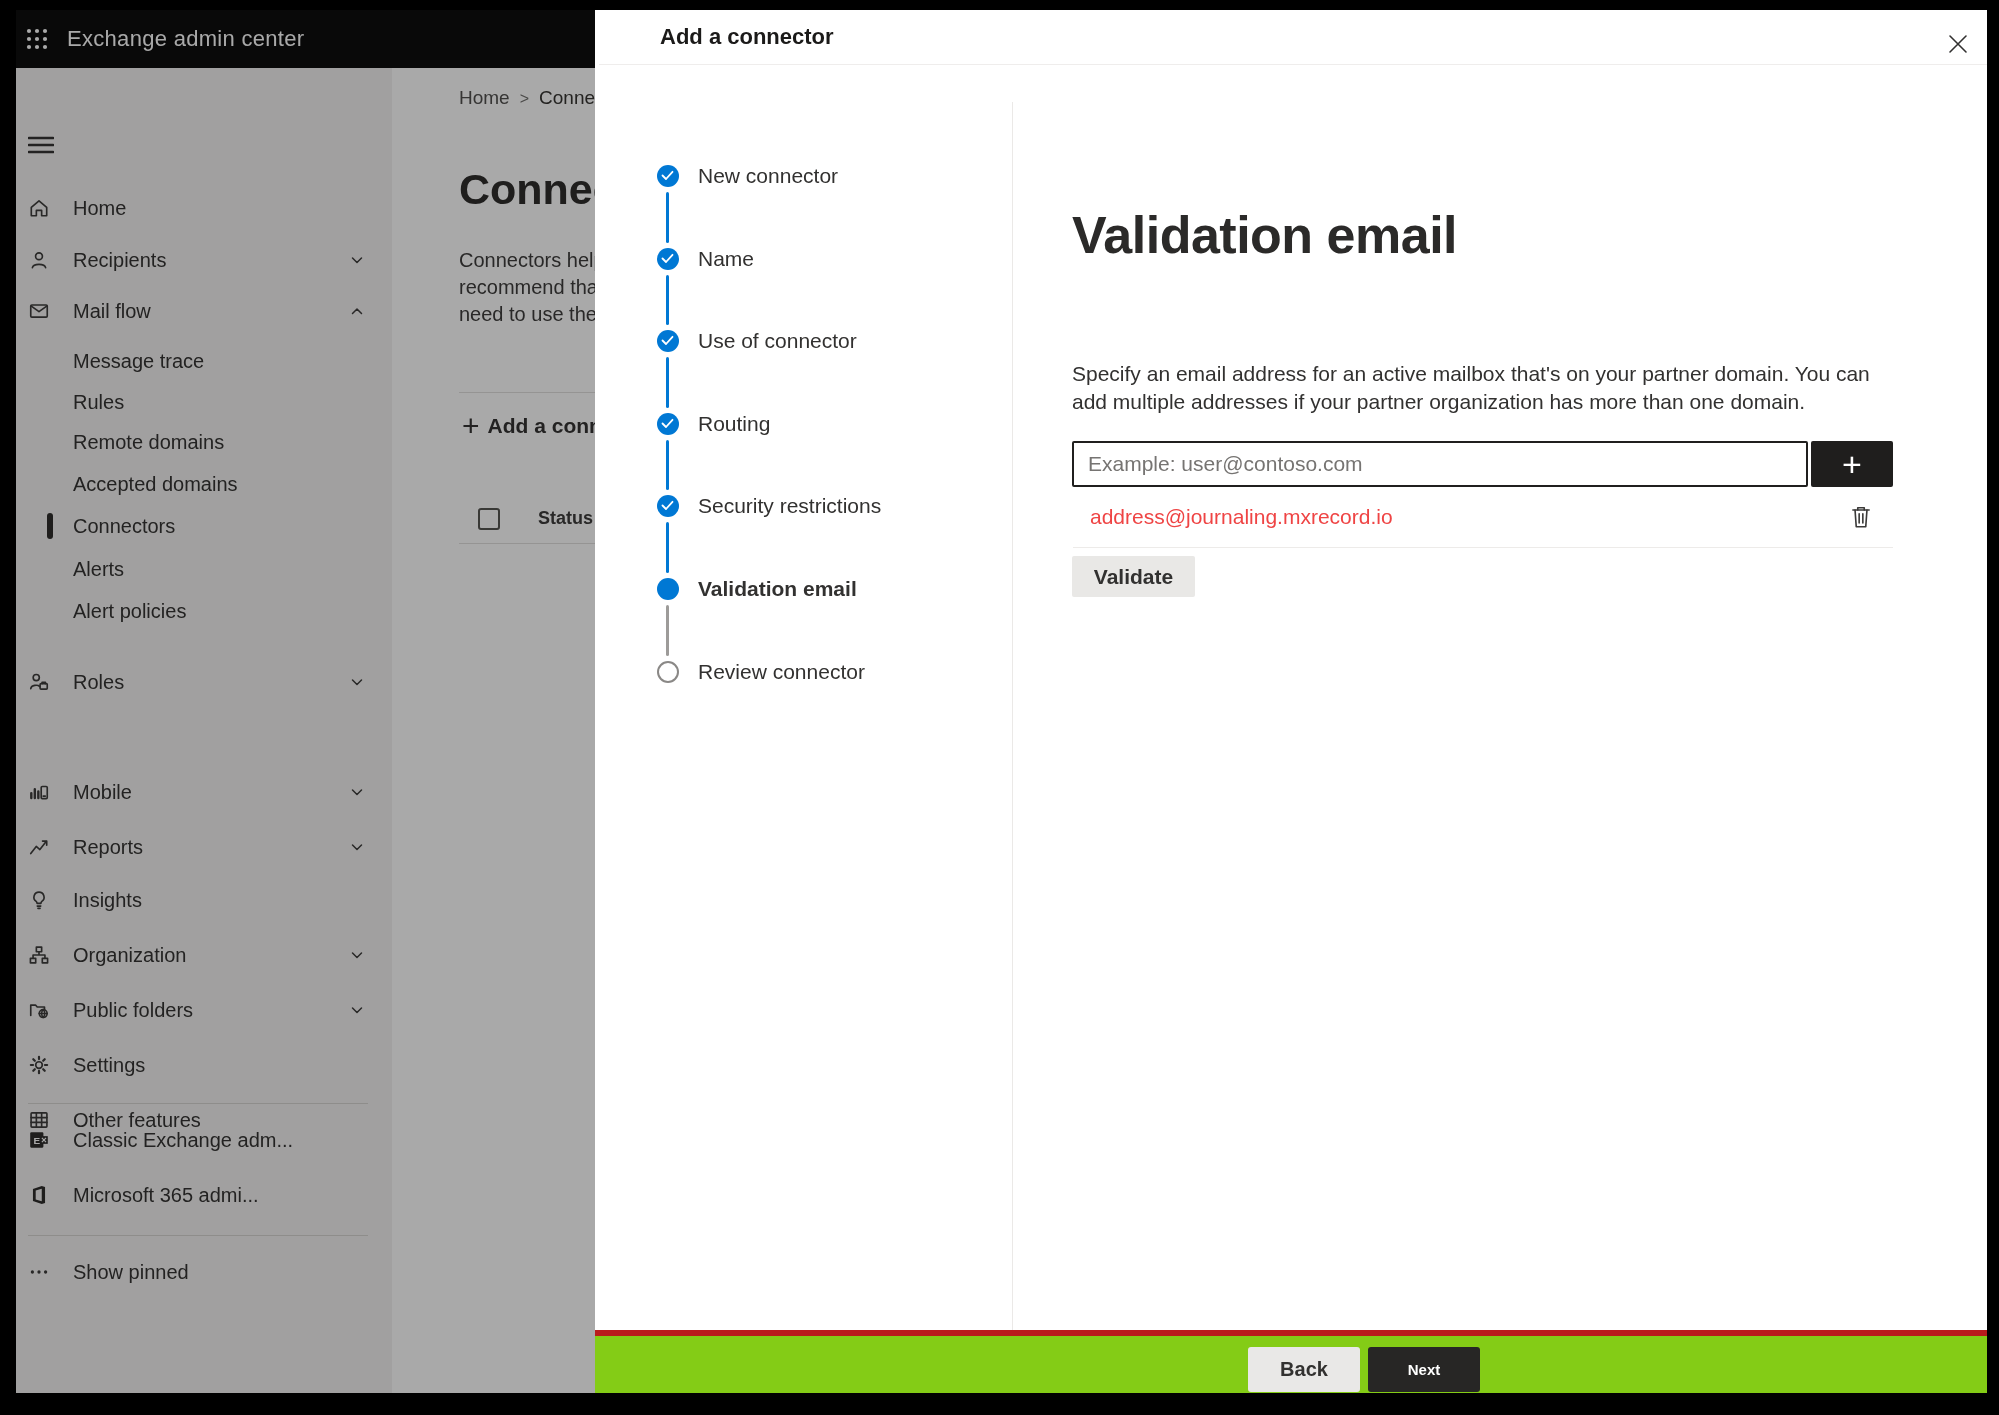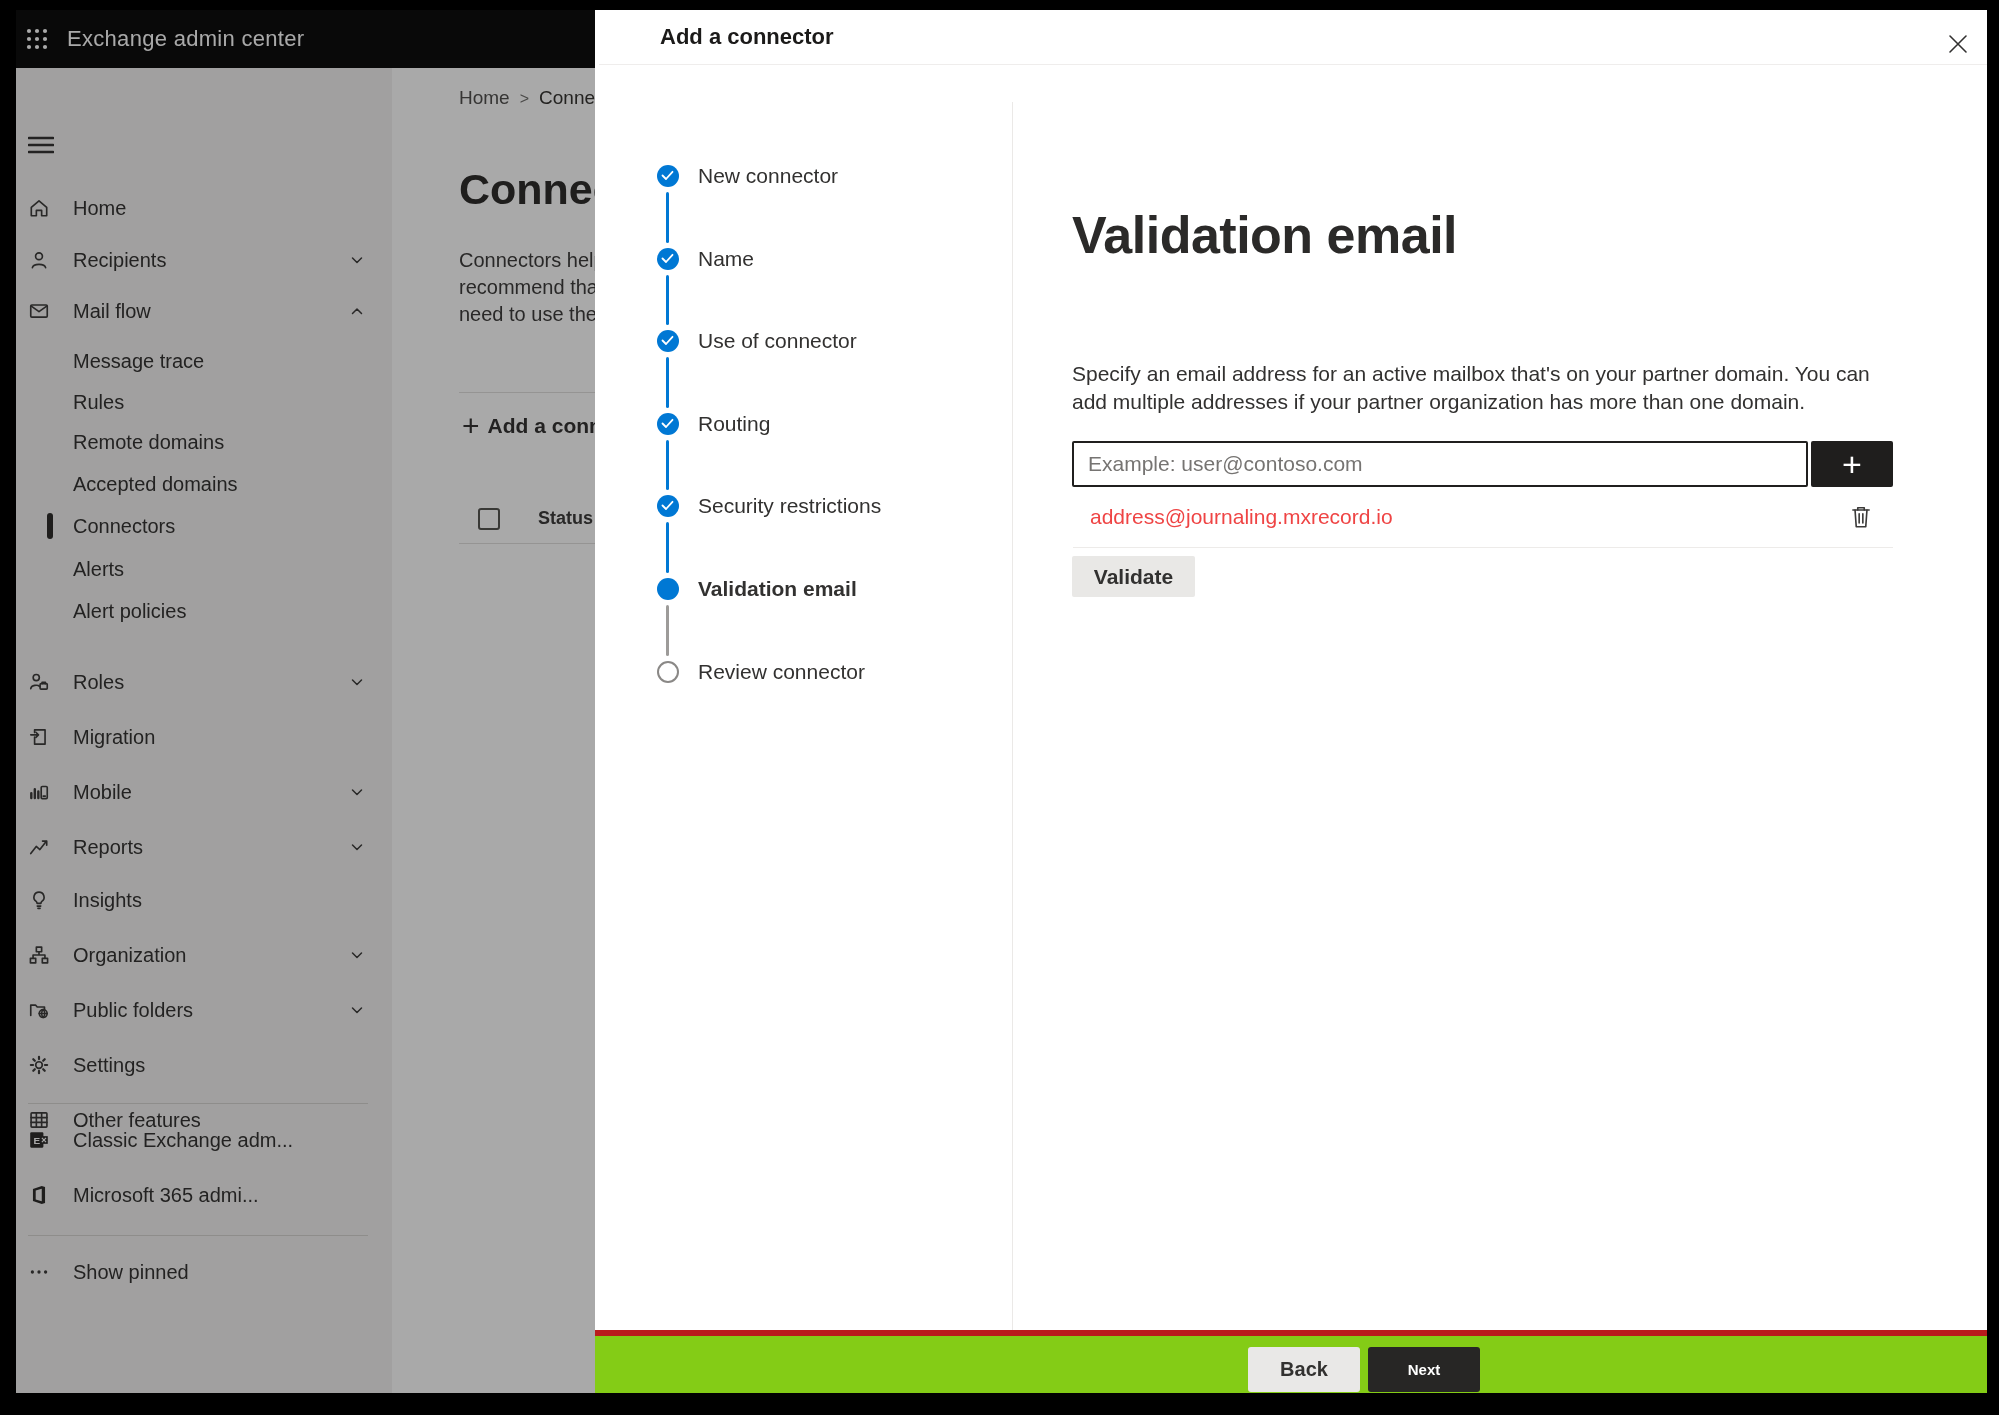--- a/index.html
+++ b/index.html
@@ -172,27 +172,20 @@
               <circle cx="7.5" cy="6" r="2.8"></circle>
               <path d="M2.5 16 C3 12.6 9 12.4 10.5 14"></path>
               <rect x="11" y="11.5" width="6.5" height="5" rx="0.8"></rect>
               <path d="M12.8 11.5 V10.3 h3 v1.2"></path>
             </svg></span>
       <span class="lbl">Roles</span>
       <span class="chev"><svg class="oline" width="18" height="18" viewBox="0 0 18 18">
               <path d="M4.5 7 L9 11.5 L13.5 7"></path>
             </svg></span>
     </div>
-    <div class="nav-row" style="top:643px">
-      <span class="ic"><svg class="oline" width="22" height="22" viewBox="0 0 20 20">
-              <path d="M6 6 V3.5 H15.5 V16.5 H6 V10"></path>
-              <path d="M2.5 8 H9.5 M7.2 5.7 L9.5 8 L7.2 10.3"></path>
-            </svg></span>
-      <span class="lbl">Migration</span>
-    </div>
     <div class="nav-row" style="top:698px">
       <span class="ic"><svg class="oline" width="22" height="22" viewBox="0 0 20 20">
               <path d="M3 15.5 V11 M6.2 15.5 V7.5 M9.4 15.5 V9.5" stroke-width="2.2"></path>
               <rect x="12" y="5" width="5.5" height="11" rx="1"></rect>
               <path d="M13.8 13.8 h1.9"></path>
             </svg></span>
       <span class="lbl">Mobile</span>
       <span class="chev"><svg class="oline" width="18" height="18" viewBox="0 0 18 18">
               <path d="M4.5 7 L9 11.5 L13.5 7"></path>
             </svg></span>

